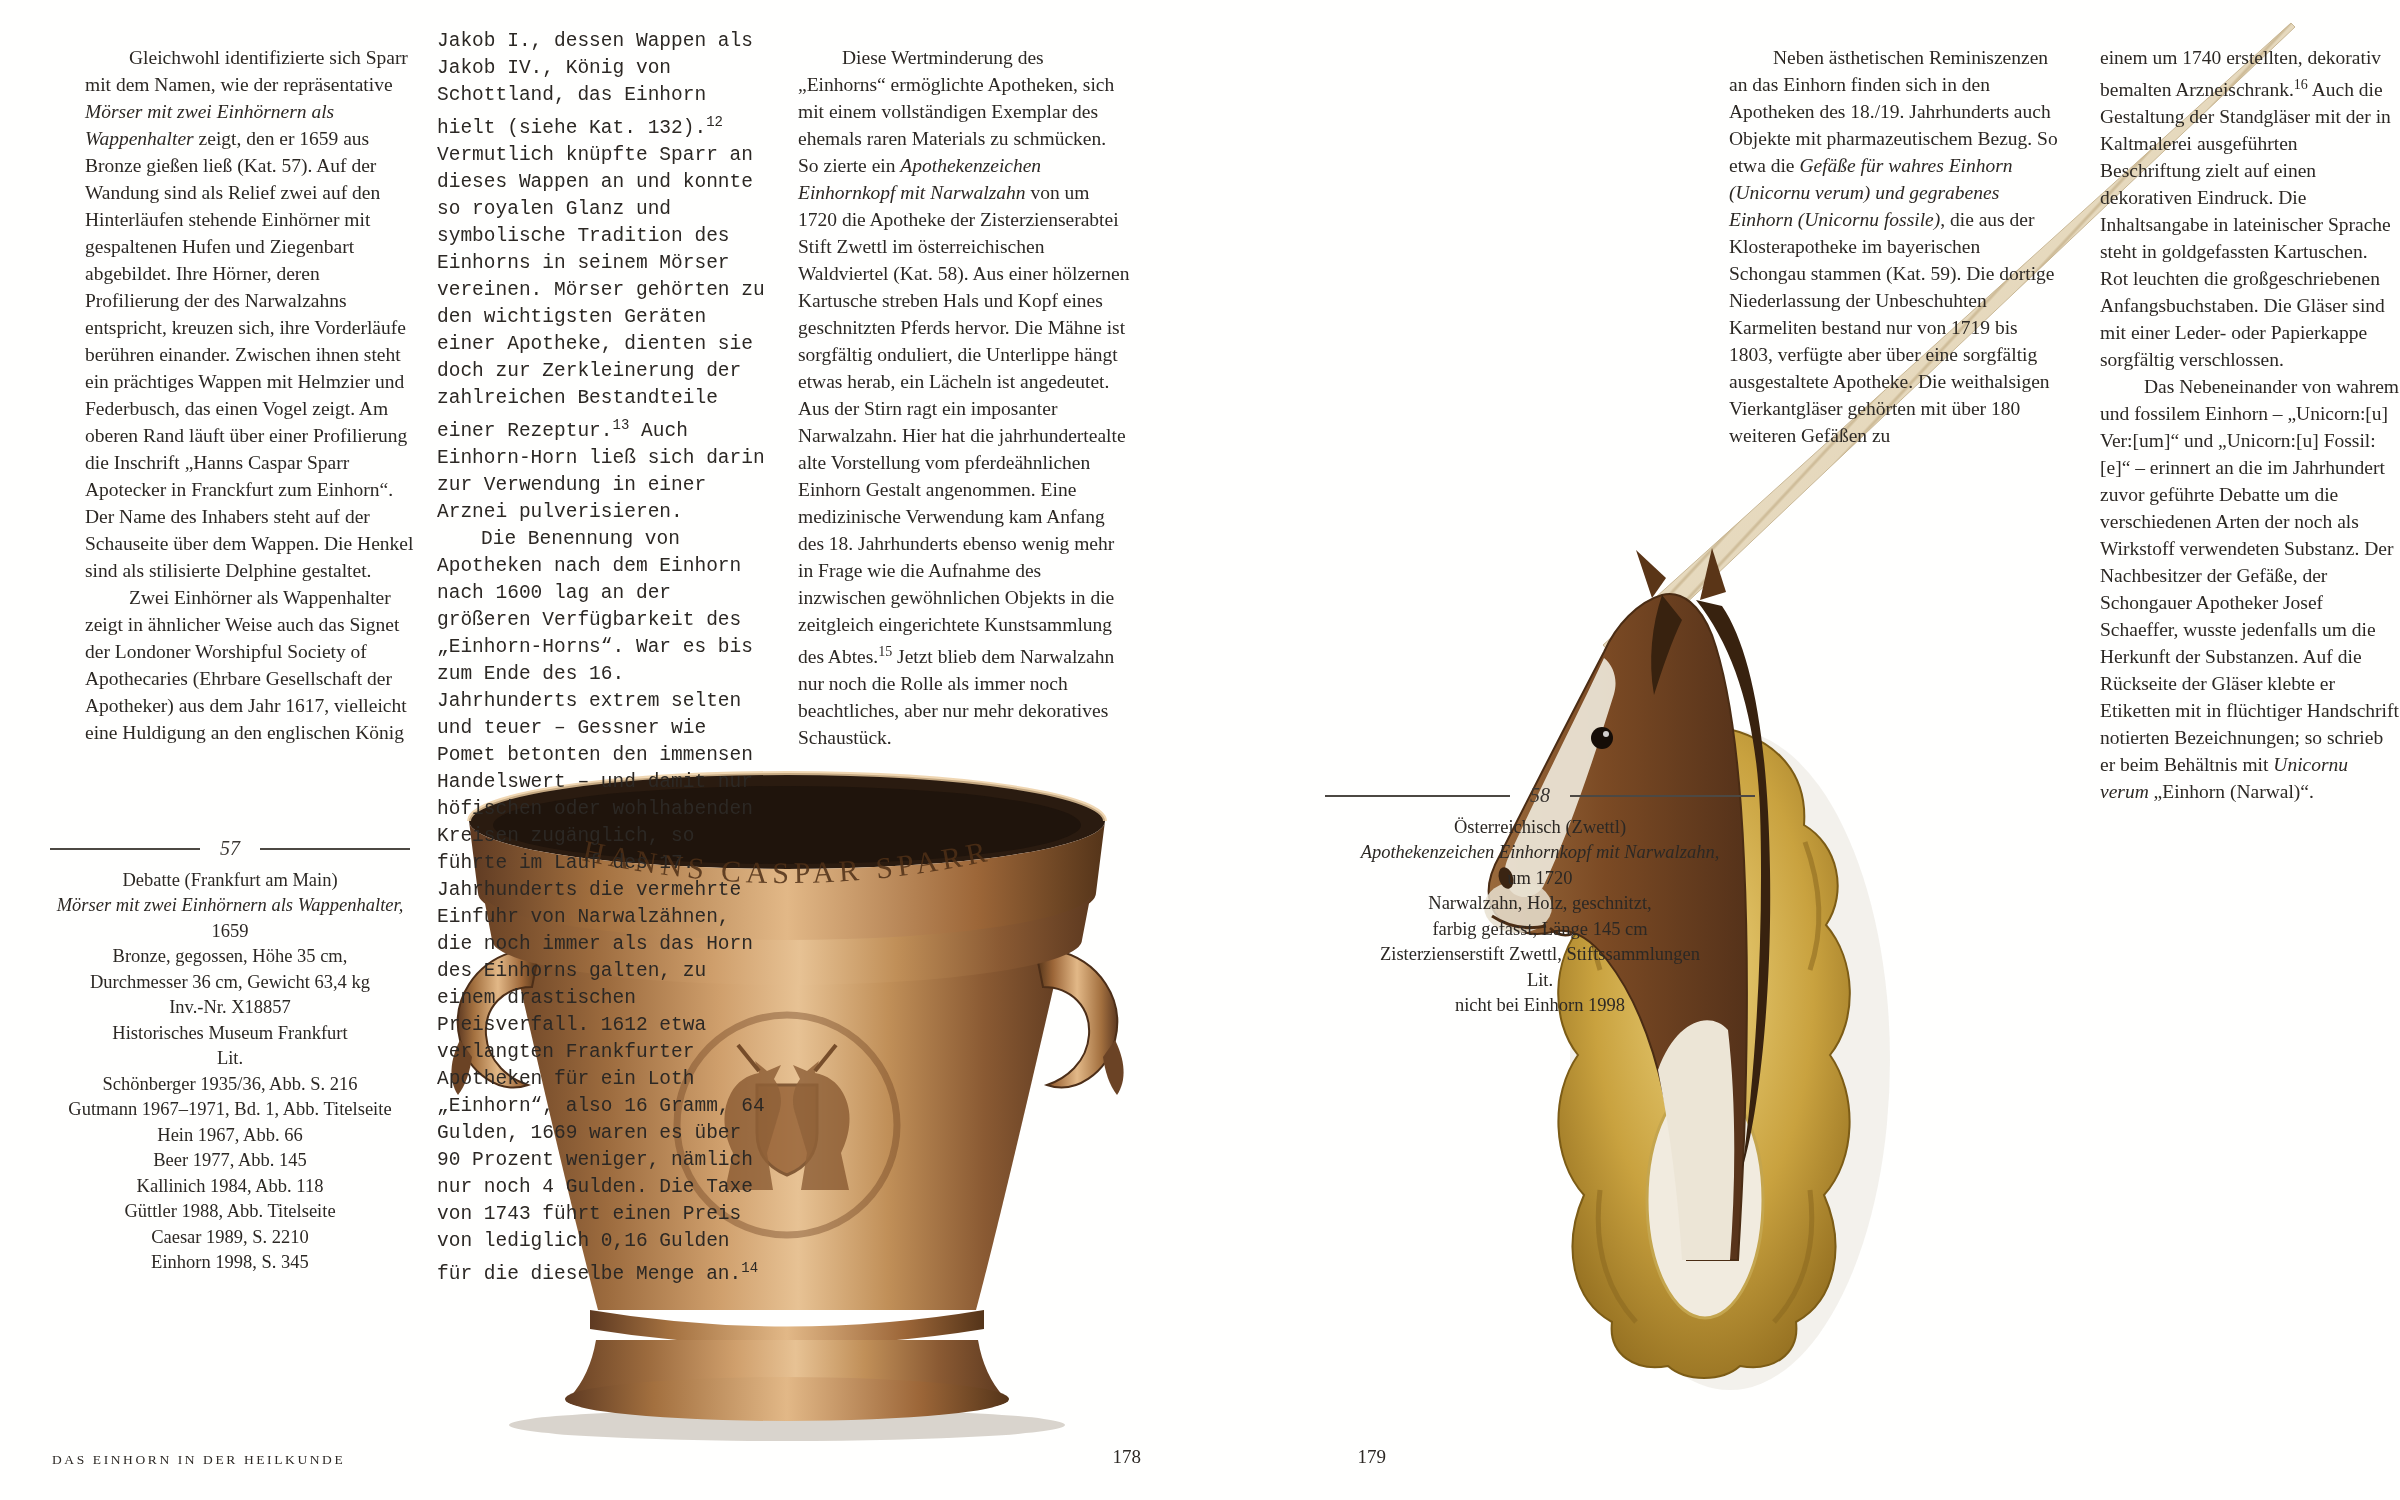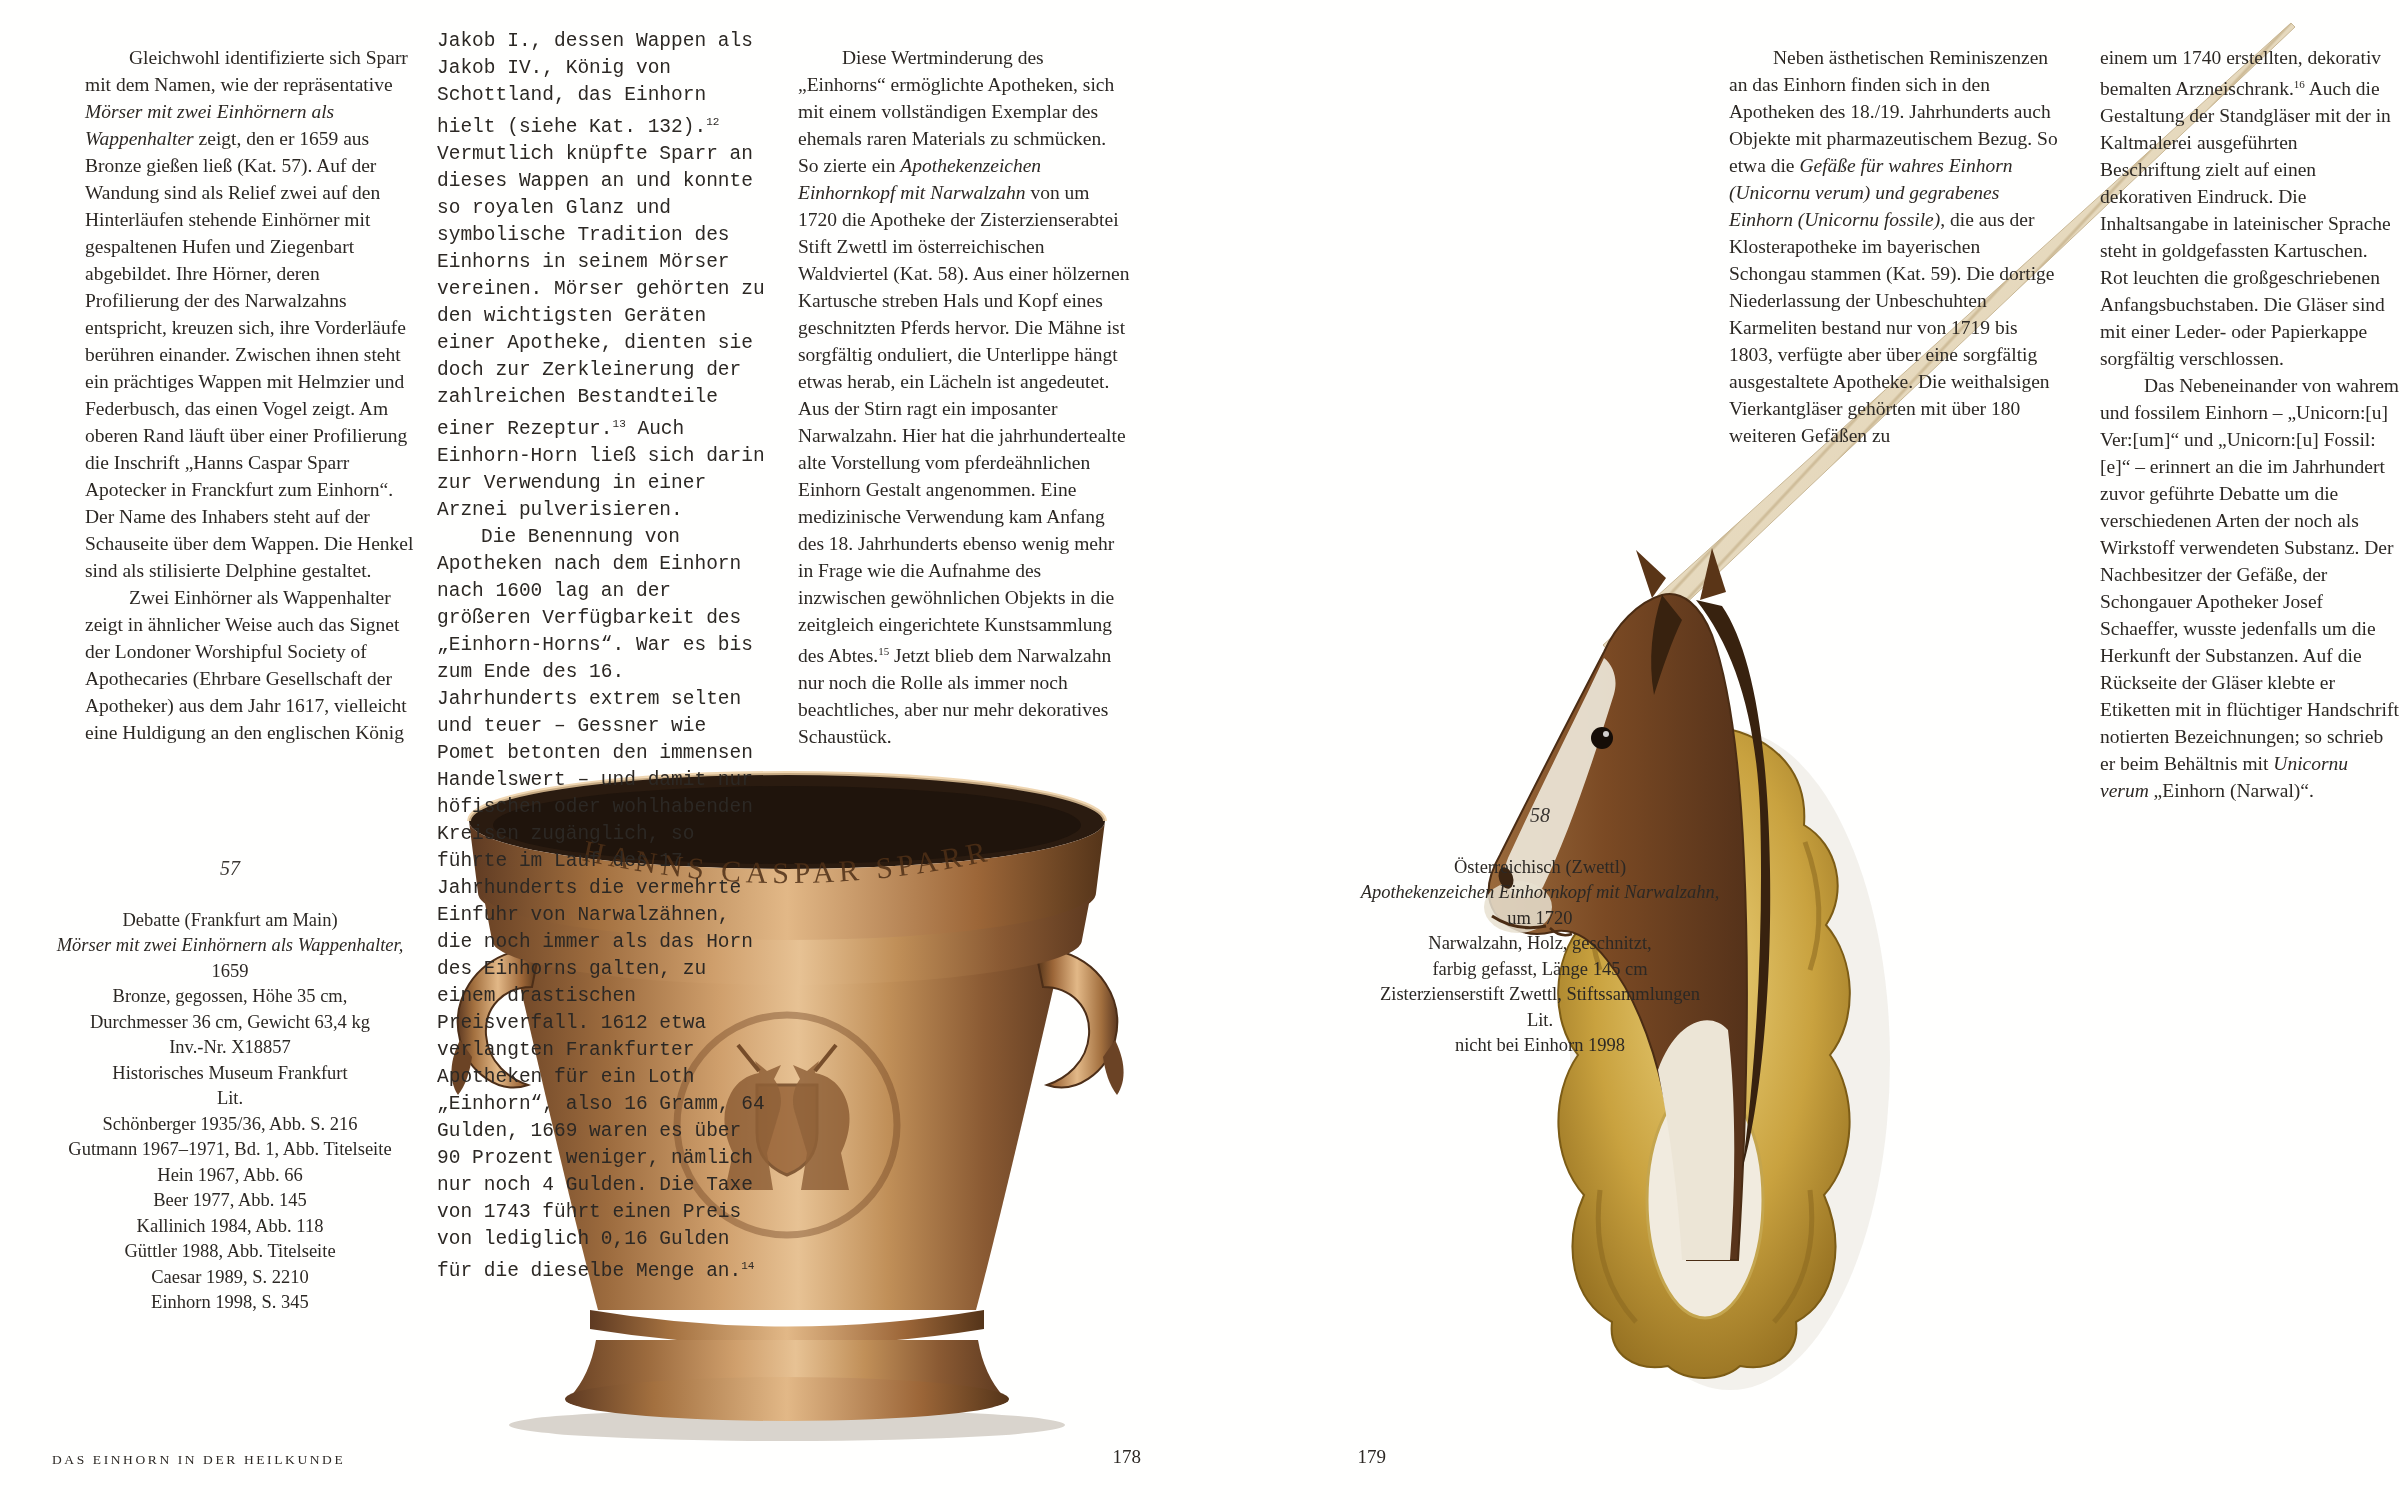--- a/index.html
+++ b/index.html
@@ -2,23 +2,23 @@
 <html lang="de"><head>
 <meta charset="utf-8">
 <style>
   html,body{margin:0;padding:0;width:2400px;height:1500px;overflow:hidden;
     background:#ffffff;font-family:"Liberation Serif","DejaVu Serif",serif;color:#2c2824;}
   .spread{position:relative;width:2400px;height:1500px;background:#fffffe;}
   .col{position:absolute;}
   .para{margin:0;font-size:19.5px;line-height:27px;text-align:left;}
   .para.indent{text-indent:44px;}
   .it{font-style:italic;}
-  .sup{font-size:11px;vertical-align:7px;}
+  .sup{font-size:14px;vertical-align:7px;}
   .entry{position:absolute;text-align:center;font-size:18.5px;line-height:25.5px;}
-  .entry-head{display:flex;align-items:center;gap:20px;margin-bottom:6px;flex-direction:column;}
+  .entry-head{display:flex;align-items:center;gap:20px;margin-bottom:6px;}
   .rule{flex:1;height:1.5px;background:#4c4843;}
   .entry-num{font-style:italic;font-size:20px;color:#3a3632;}
   .eline{white-space:nowrap;}
   .figure{position:absolute;pointer-events:none;}
   .fig-under{z-index:1;}
   .text-layer{z-index:2;position:relative;}
   .running-title{position:absolute;left:52px;top:1452px;font-size:13.5px;
     letter-spacing:2.6px;color:#2c2824;}
   .pagenum{position:absolute;top:1446px;width:60px;text-align:right;font-size:19px;}
   .pagenum-left{left:1081px;}

